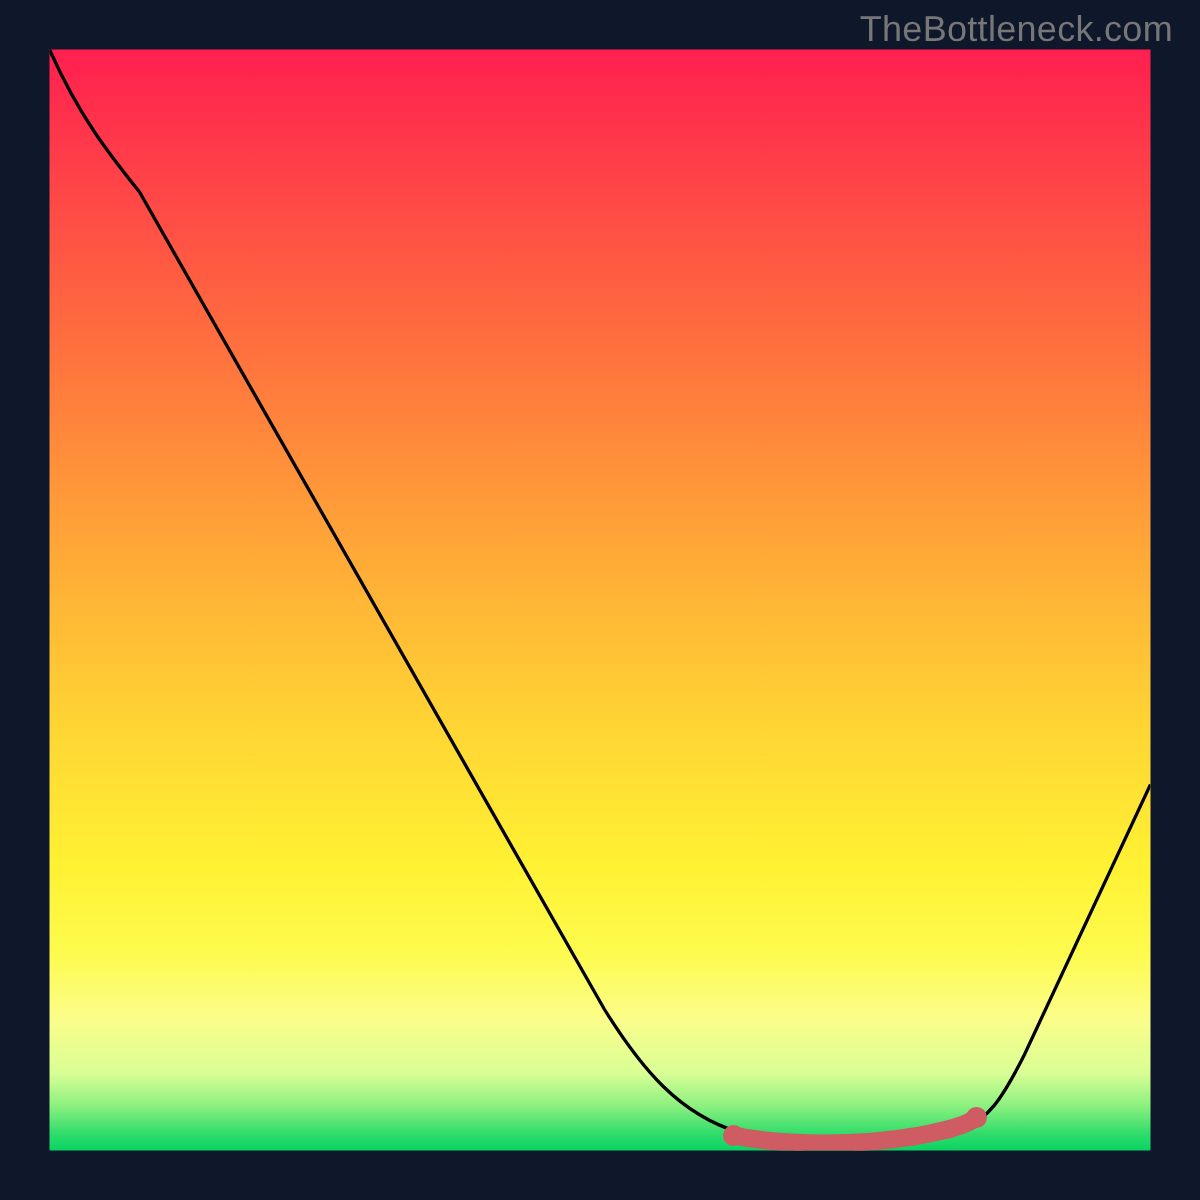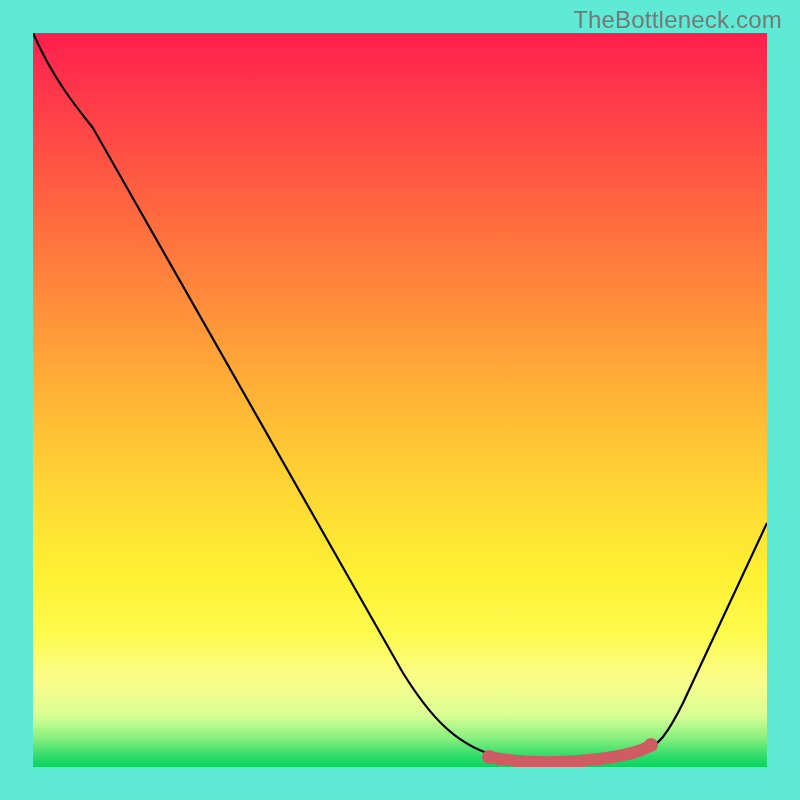--- a/index.html
+++ b/index.html
@@ -10,21 +10,21 @@
     background: #000;
     overflow: hidden;
     font-family: Arial, Helvetica, sans-serif;
   }
   .frame {
     position: absolute;
     left: 0;
     top: 0;
     width: 800px;
     height: 800px;
-    background: #5eead4;
+    background: #0f172a;
   }
   .plot-area {
     position: absolute;
     left: 33px;
     top: 33px;
     width: 734px;
     height: 734px;
   }
   .gradient {
     position: absolute;

